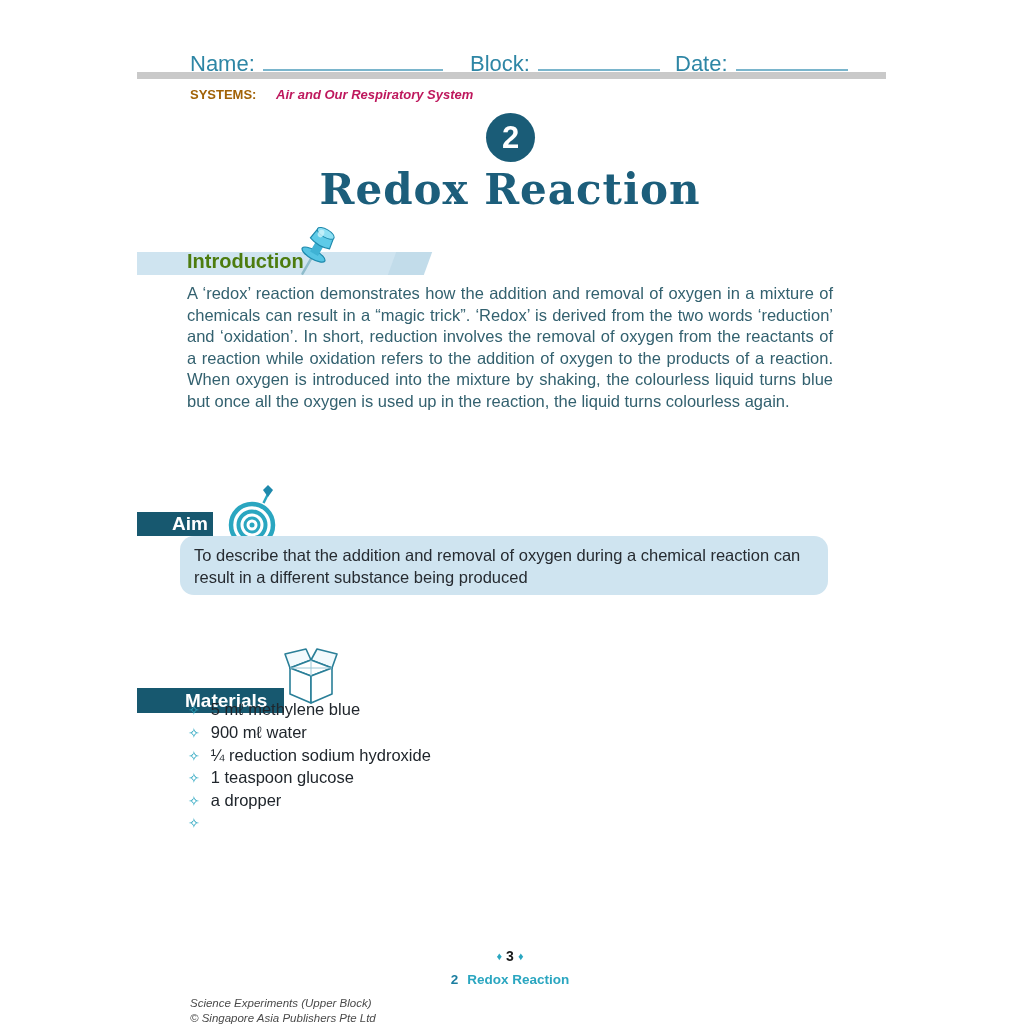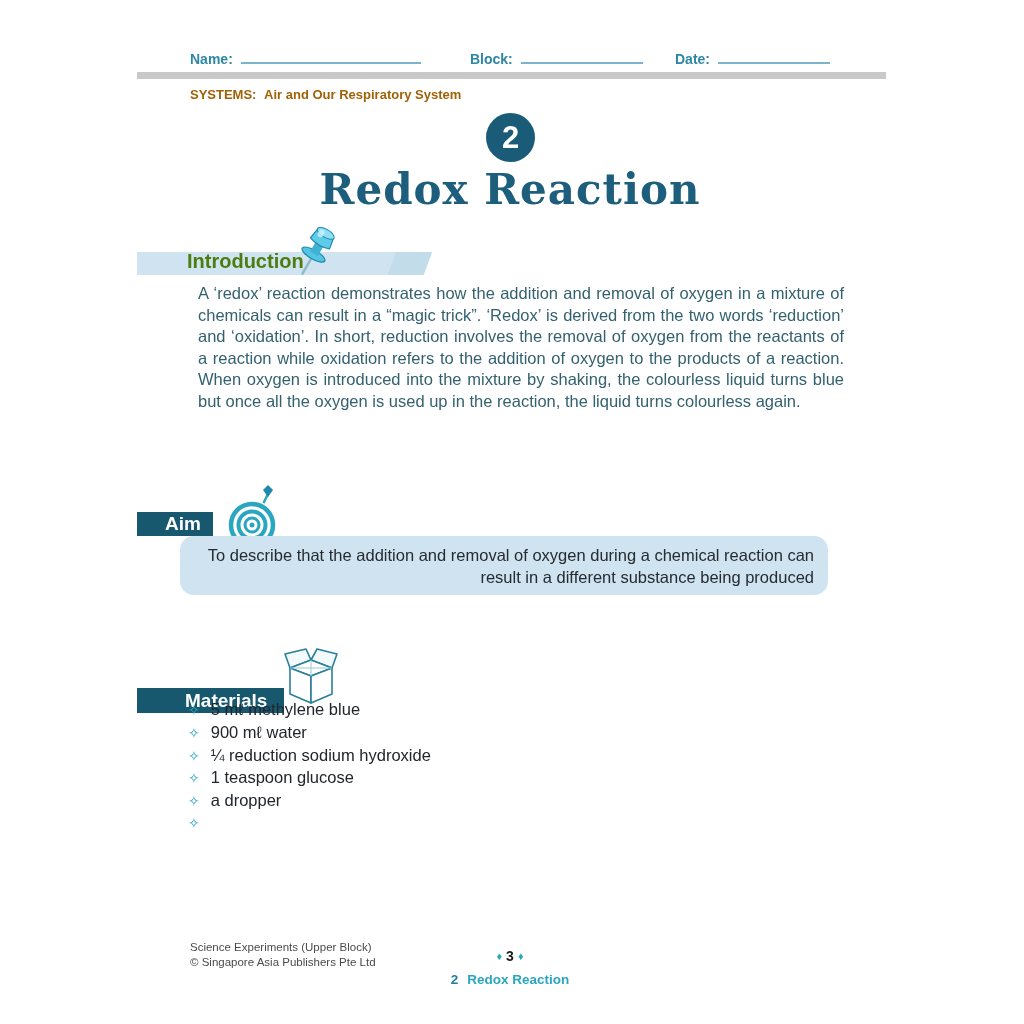--- a/index.html
+++ b/index.html
@@ -3,35 +3,35 @@
 <meta charset="utf-8">
 <style>
   * { margin:0; padding:0; box-sizing:border-box; }
   html,body { background:#ffffff; }
   .page {
     position:relative; width:1024px; height:1024px; background:#ffffff;
     font-family:"Liberation Sans", sans-serif; overflow:hidden;
   }
 
   
-  .hdr-field { position:absolute; top:51px; color:#2E86A5; font-size:14px; white-space:nowrap;font-weight:bold; }
+  .hdr-field { position:absolute; top:51px; color:#2E86A5; font-size:22px; white-space:nowrap; }
   .hdr-name  { left:190px; }
   .hdr-class { left:470px; }
   .hdr-date  { left:675px;text-align:center; }
   .blank { display:inline-block; border-bottom:2px solid #7AB5CC; height:13px; margin-left:8px; vertical-align:baseline; }
   .blank-name  { width:180px; }
   .blank-class { width:122px; }
   .blank-date  { width:112px; }
 
   .divider { position:absolute; left:137px; top:72px; width:749px; height:7px; background:#C9C9C9; }
 
   
   .strand { position:absolute; left:190px; top:87px; font-size:13px; font-weight:bold; }
   .strand-prefix { color:#a16207; }
-  .strand-topic  { color:#a16207; margin-left:4px; }
+  .strand-topic  { color:#be185d; margin-left:16px;font-style:italic; }
 
   
   .chapter-badge {
     position:absolute; left:486px; top:113px; width:49px; height:49px; border-radius:50%;
     background:#1A5C77; color:#ffffff; font-weight:bold; font-size:31px;
     display:flex; align-items:center; justify-content:center;
   }
   .chapter-title {
     position:absolute; left:0; top:165px; width:1020px; text-align:center;
     font-family:"DejaVu Serif", serif; font-weight:bold; font-size:42px;
@@ -40,46 +40,46 @@
 
   
   .intro-bar  { position:absolute; left:137px; top:252px; width:262px; height:23px; background:#CFE4F0; }
   .intro-tail { position:absolute; left:392px; top:252px; width:36px; height:23px; background:#C2DCEA; transform:skewX(-20deg); }
   .intro-heading { position:absolute; left:187px; top:250px; font-size:20px; font-weight:bold; color:#4d7c0f; }
 
   .pin-icon { position:absolute; left:293px; top:224px; transform:rotate(30deg); }
 
   .intro-body {
     position:absolute; left:187px; top:283px; width:646px;
-    font-size:16.5px; line-height:21.6px; color:#33616F; text-align:justify;margin-left:11px;
+    font-size:16.5px; line-height:21.6px; color:#33616F; text-align:justify;
   }
 
   .aim-bar {
     position:absolute; left:137px; top:512px; width:76px; height:24px; background:#17586F;
-    color:#fff; font-weight:bold; font-size:19px; line-height:24px; text-align:right; padding-right:12px;
+    color:#fff; font-weight:bold; font-size:19px; line-height:24px; text-align:right; padding-right:5px;
   }
   .target-icon { position:absolute; left:224px; top:481px; }
   .aim-box {
     position:absolute; left:180px; top:536px; width:648px; height:59px;
     background:#CFE4F0; border-radius:14px; padding:9px 14px;
-    font-size:16.5px; line-height:21.5px; color:#262B31;text-align:right;
+    font-size:16.5px; line-height:21.5px; color:#262B31;
   }
 
   .materials-bar {
     position:absolute; left:137px; top:688px; width:147px; height:25px; background:#17586F;
     color:#fff; font-weight:bold; font-size:19px; line-height:25px; padding-left:48px;
   }
   .box-icon { position:absolute; left:281px; top:644px; }
 
   .materials-list { position:absolute; left:188px; top:699px; list-style:none; }
   .materials-list li { font-size:16.5px; line-height:21.8px; color:#20262C; display:flex; align-items:baseline; gap:11px; }
   .bullet { color:#2AA6C0; font-size:14px; flex:0 0 auto; }
 
   
-  .footer-left { position:absolute; left:190px; top:940px; font-size:11.5px; line-height:14.5px; color:#4A4A4A; }
+  .footer-left { position:absolute; left:190px; top:996px; font-size:11.5px; line-height:14.5px; color:#4A4A4A;font-style:italic; }
   .footer-center { position:absolute; left:410px; top:948px; width:200px; text-align:center; }
   .page-num-row { font-size:14px; font-weight:bold; color:#1A1A1A; }
   .page-num-row .dia { color:#2AA6C0; font-size:11px; padding:0 4px; vertical-align:1px; }
   .chapter-row { margin-top:8px; font-size:13.5px; font-weight:bold; color:#2AA6C0; }
   .chapter-row .num { color:#1B7EA0; margin-right:9px; }
 </style>
 </head>
 <body>
 
 <div class="page">

